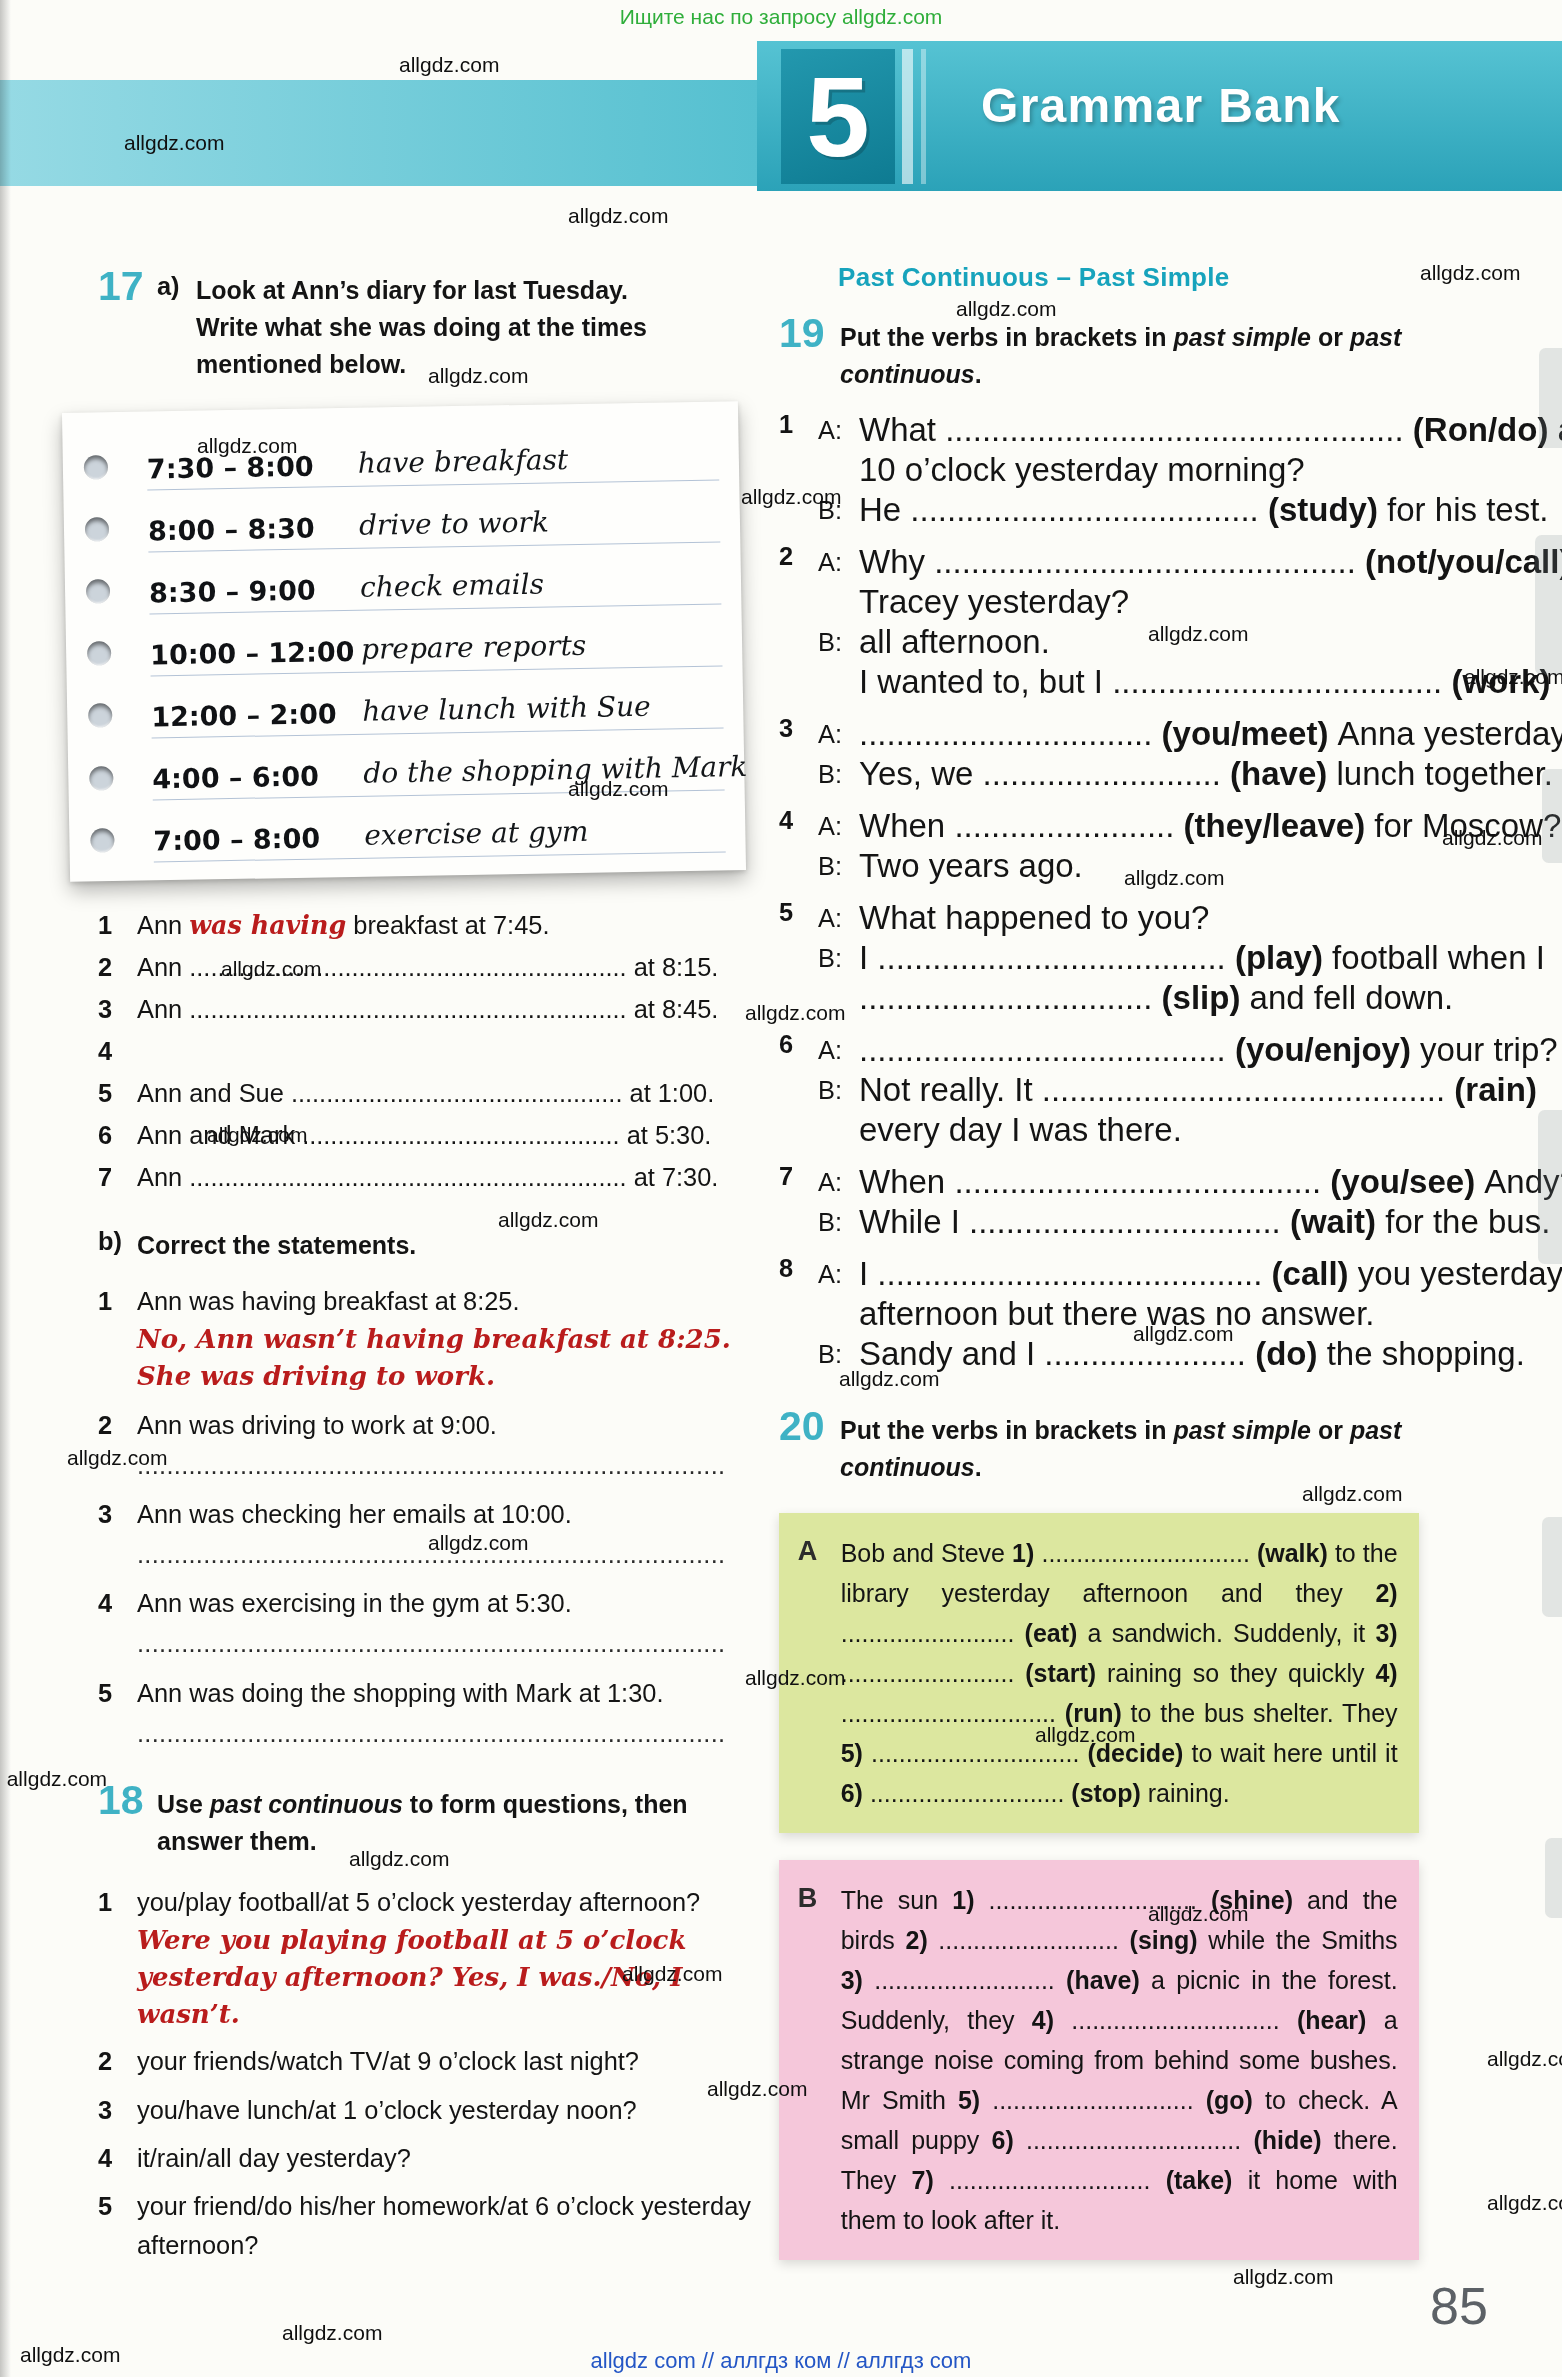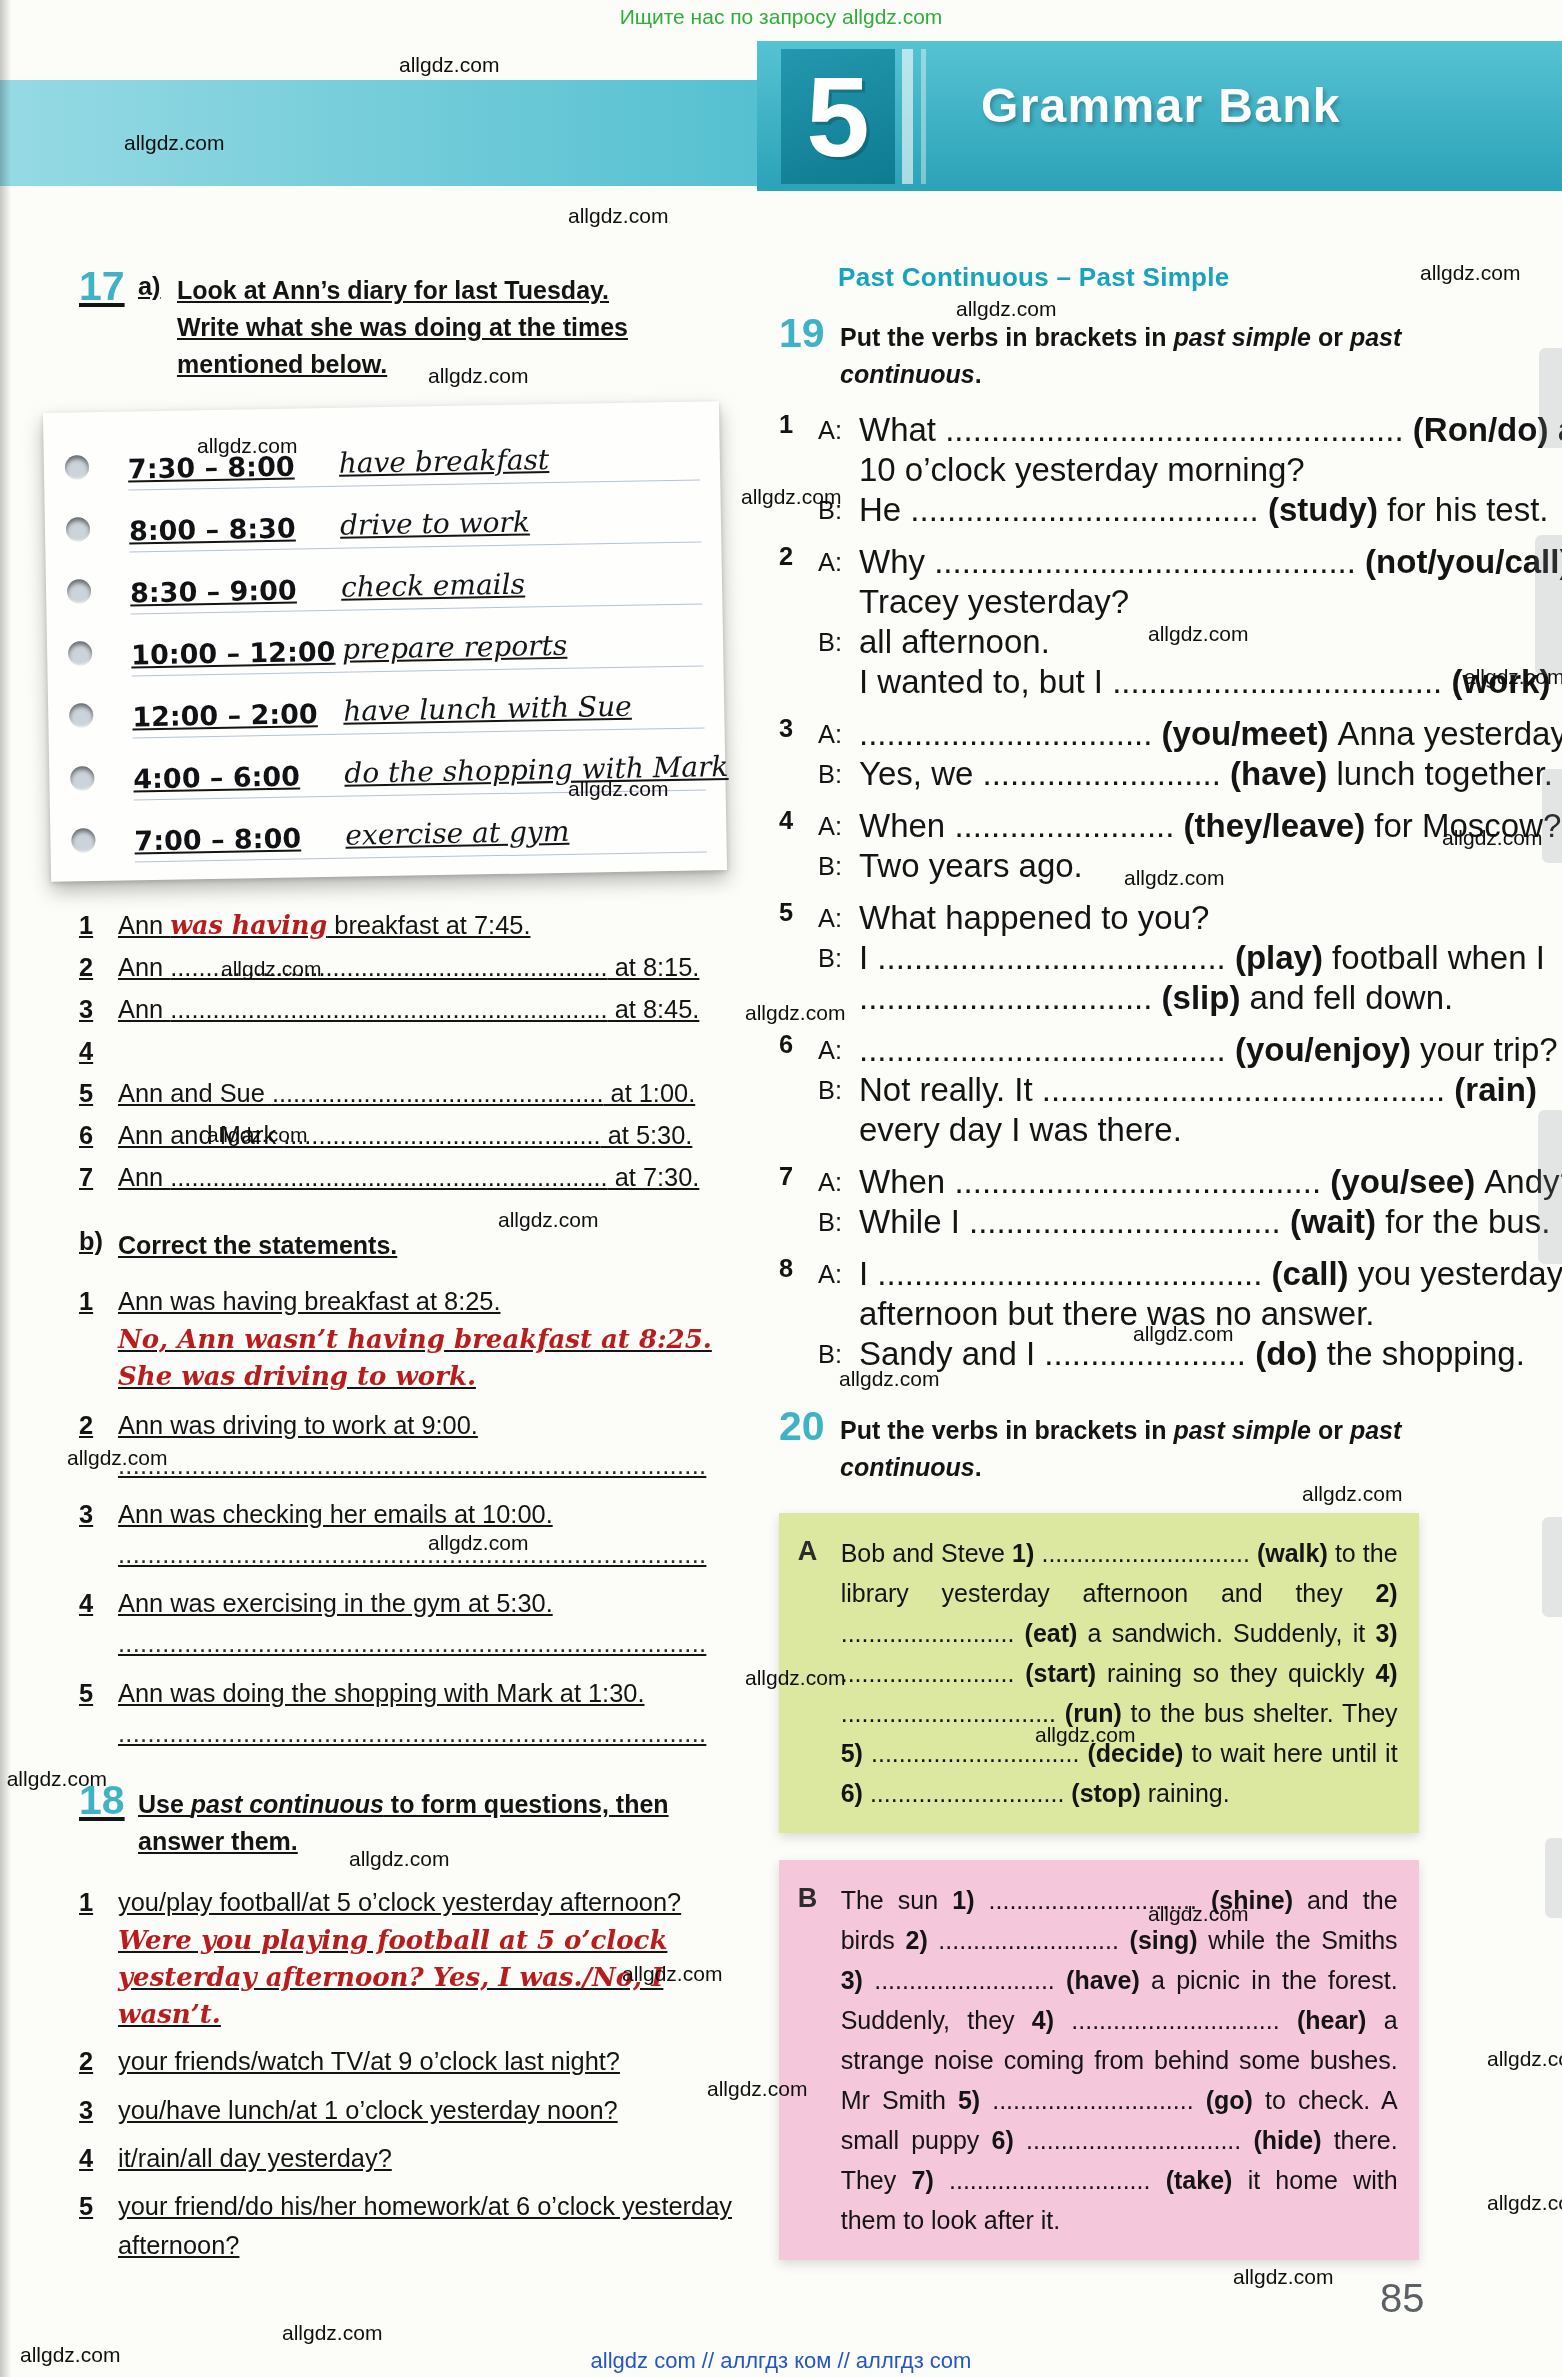--- a/index.html
+++ b/index.html
@@ -19,21 +19,21 @@
     background:linear-gradient(180deg,#56c3d3,#2ba2b8); }
   .unit-box { position:absolute; left:781px; top:49px; width:114px; height:135px;
     background:linear-gradient(160deg,#2398ae,#0e7b92); color:#fff; font-size:114px; font-weight:bold;
     display:flex; align-items:center; justify-content:center; text-shadow:3.3px 3.3px 0 rgba(0,0,0,.18); }
   .stripe { position:absolute; top:49px; height:135px; background:rgba(255,255,255,.6); }
   .stripe.s1 { left:902px; width:10.7px; }
   .stripe.s2 { left:921px; width:5.3px; background:rgba(255,255,255,.38); }
   .header-title { position:absolute; left:981px; top:78px; font-size:48px; font-weight:bold; color:#fff;
     letter-spacing:1.3px; text-shadow:2px 2.7px 4px rgba(0,0,0,.25); }
 
-  .col-left  { position:absolute; left:47px;  top:266px; width:685px;text-decoration:underline; }
+  .col-left  { position:absolute; left:66px;  top:266px; width:685px; }
   .col-right { position:absolute; left:779px; top:262px; width:662px; }
 
   .ex-head { display:flex; align-items:flex-start; margin-left:32px; }
   .col-right .ex-head { margin-left:0; margin-top:20px; }
   .ex-num { font-size:41px; font-weight:bold; color:#3fb2c5; line-height:40px; width:59px; flex:none; }
   .col-right .ex-num { width:61px; }
   .ex-part { font-size:25.4px; font-weight:bold; width:39px; flex:none; padding-top:6px; }
   .ex-instr { font-size:25px; font-weight:bold; line-height:37px; padding-top:6px; }
   .w745 { max-width:498px; } .w880 { max-width:588px; } .w905 { max-width:605px; }
 
@@ -76,21 +76,21 @@
   .turn-lines { flex:1; font-size:33px; line-height:40px; }
   .seg-line { white-space:nowrap; }
 
   .box { display:flex; margin-top:27px; width:640px; padding:20px 21.4px 20px 18.7px;
     box-shadow:0 4px 10.7px rgba(0,0,0,.14); }
   .box-a { background:#dce79f; }
   .box-b { background:#f5c7da; }
   .box-label { width:43px; flex:none; font-size:27px; font-weight:bold; color:#2c2c2c; padding-top:2.7px; }
   .box-text { flex:1; font-size:25px; line-height:40px; text-align:justify; }
 
-  .page-num { position:absolute; left:1380px; top:2276px; font-size:40px; color:#5c6166; }
+  .page-num { position:absolute; left:1430px; top:2276px; font-size:52px; color:#5c6166; }
   .footer { position:absolute; bottom:2.7px; left:0; width:100%; text-align:center; font-size:22px; color:#2456c5; }
 
   .wm { position:absolute; font-size:21px; color:#101010; white-space:nowrap; z-index:5; }
   .bleed { position:absolute; right:0; background:rgba(125,138,144,.20); border-radius:6.7px 0 0 6.7px; }
 </style>
 </head>
 <body>
 
 <div class="page">
 

